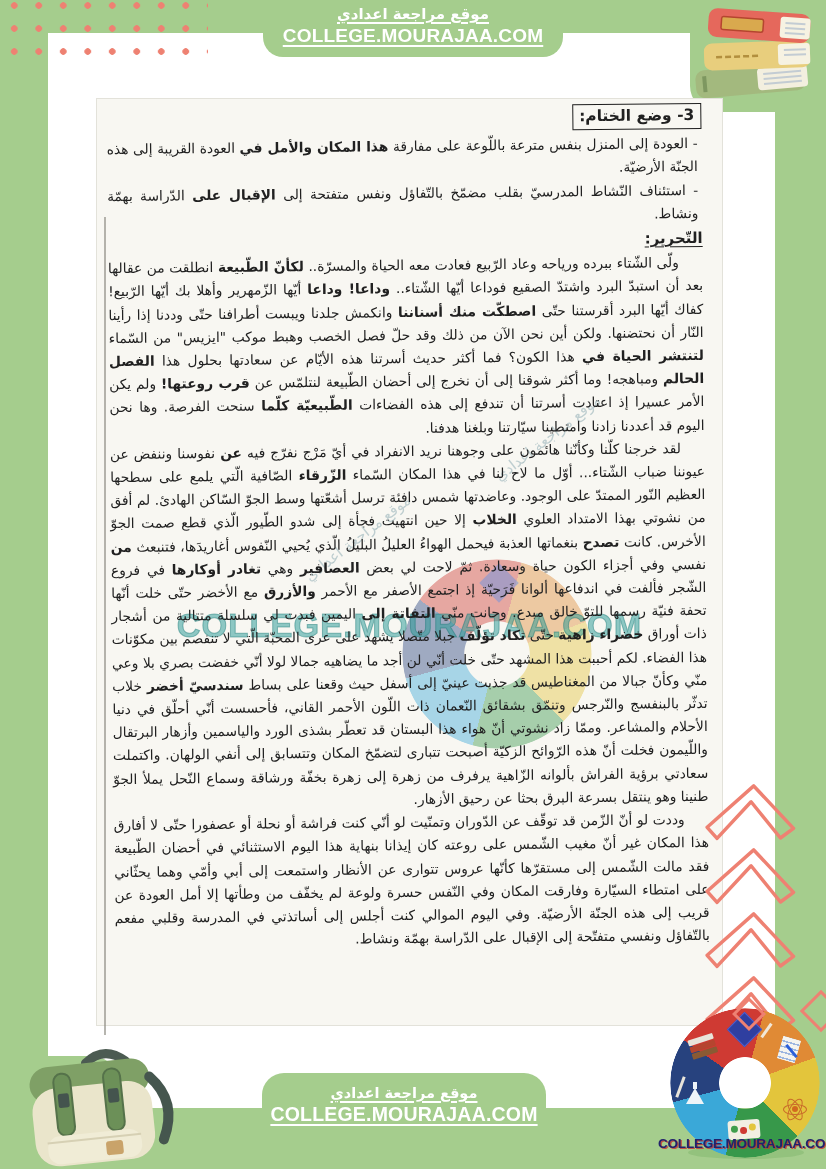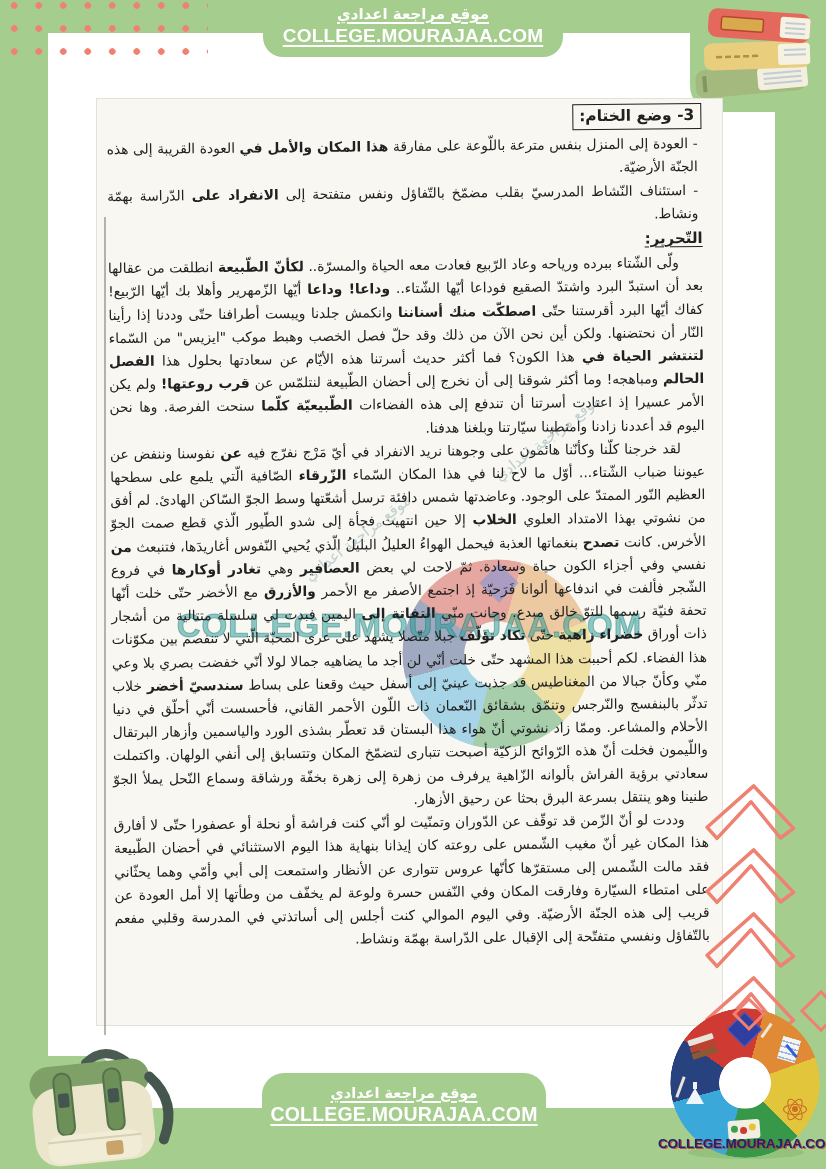--- a/index.html
+++ b/index.html
@@ -144,21 +144,21 @@
     <div class="wm-diag wm-diag-1">موقع مراجعة اعدادي</div>
     <div class="wm-diag wm-diag-2">موقع مراجعة اعدادي</div>
     <div class="wm-url">COLLEGE.MOURAJAA.COM</div>
     <div class="scan-line"></div>
 
     <div class="doc-content">
       <div class="closing-title-row">
         <span class="closing-title">3- وضع الختام:</span>
       </div>
       <p class="bullet" style="margin:0;"><span>- العودة إلى المنزل بنفس مترعة باللّوعة على مفارقة </span><span class="b">هذا المكان والأمل في</span><span> العودة القريبة إلى هذه الجنّة الأرضيّة.</span></p>
-      <p class="bullet" style="margin:0;"><span>- استئناف النّشاط المدرسيّ بقلب مضمّخ بالتّفاؤل ونفس متفتحة إلى </span><span class="b">الانفراد على</span><span> الدّراسة بهمّة ونشاط.</span></p>
+      <p class="bullet" style="margin:0;"><span>- استئناف النّشاط المدرسيّ بقلب مضمّخ بالتّفاؤل ونفس متفتحة إلى </span><span class="b">الإقبال على</span><span> الدّراسة بهمّة ونشاط.</span></p>
       <div class="essay-title">التّحرير:</div>
       <p class="para"><span>ولّى الشّتاء ببرده ورياحه وعاد الرّبيع فعادت معه الحياة والمسرّة.. </span><span class="b">لكأنّ الطّبيعة</span><span> انطلقت من عقالها بعد أن استبدّ البرد واشتدّ الصقيع فوداعا أيّها الشّتاء.. </span><span class="b">وداعا! وداعا</span><span> أيّها الزّمهرير وأهلا بك أيّها الرّبيع! كفاك أيّها البرد أقرستنا حتّى </span><span class="b">اصطكّت منك أسناننا</span><span> وانكمش جلدنا ويبست أطرافنا حتّى وددنا إذا رأينا النّار أن نحتضنها. ولكن أين نحن الآن من ذلك وقد حلّ فصل الخصب وهبط موكب "ايزيس" من السّماء </span><span class="b">لتنتشر الحياة في</span><span> هذا الكون؟ فما أكثر حديث أسرتنا هذه الأيّام عن سعادتها بحلول هذا </span><span class="b">الفصل الحالم</span><span> ومباهجه! وما أكثر شوقنا إلى أن نخرج إلى أحضان الطّبيعة لنتلمّس عن </span><span class="b">قرب روعتها!</span><span> ولم يكن الأمر عسيرا إذ اعتادت أسرتنا أن تندفع إلى هذه الفضاءات </span><span class="b">الطّبيعيّة كلّما</span><span> سنحت الفرصة. وها نحن اليوم قد أعددنا زادنا وامتطينا سيّارتنا وبلغنا هدفنا.</span></p>
       <p class="para"><span>لقد خرجنا كلّنا وكأنّنا هائمون على وجوهنا نريد الانفراد في أيّ مَرْج نفرّج فيه </span><span class="b">عن</span><span> نفوسنا وننفض عن عيوننا ضباب الشّتاء... أوّل ما لاح لنا في هذا المكان السّماء </span><span class="b">الزّرقاء</span><span> الصّافية الّتي يلمع على سطحها العظيم النّور الممتدّ على الوجود. وعاضدتها شمس دافئة ترسل أشعّتها وسط الجوّ السّاكن الهادئ. لم أفق من نشوتي بهذا الامتداد العلوي </span><span class="b">الخلاب</span><span> إلا حين انتهيت فجأة إلى شدو الطّيور الّذي قطع صمت الجوّ الأخرس. كانت </span><span class="b">تصدح</span><span> بنغماتها العذبة فيحمل الهواءُ العليلُ البليلُ الّذي يُحيي النّفوس أغاريدَها، فتنبعث </span><span class="b">من</span><span> نفسي وفي أجزاء الكون حياة وسعادة. ثمّ لاحت لي بعض </span><span class="b">العصافير</span><span> وهي </span><span class="b">تغادر أوكارها</span><span> في فروع الشّجر فألفت في اندفاعها ألوانا فَرَحيّة إذ اجتمع الأصفر مع الأحمر </span><span class="b">والأزرق</span><span> مع الأخضر حتّى خلت أنّها تحفة فنيّة رسمها للتوّ خالق مبدع. وحانت منّي </span><span class="b">التفاتة إلى</span><span> اليمين فبدت لي سلسلة متتالية من أشجار ذات أوراق </span><span class="b">خضراء زاهية</span><span> حتّى </span><span class="b">تكاد تؤلّف</span><span> جبلا متّصلا يشهد على عرى المحبّة الّتي لا تنفصم بين مكوّنات هذا الفضاء. لكم أحببت هذا المشهد حتّى خلت أنّي لن أجد ما يضاهيه جمالا لولا أنّي خفضت بصري بلا وعي منّي وكأنّ جبالا من المغناطيس قد جذبت عينيّ إلى أسفل حيث وقعنا على بساط </span><span class="b">سندسيّ أخضر</span><span> خلاب تدثّر بالبنفسج والنّرجس وتنمّق بشقائق النّعمان ذات اللّون الأحمر القاني، فأحسست أنّي أحلّق في دنيا الأحلام والمشاعر. وممّا زاد نشوتي أنّ هواء هذا البستان قد تعطّر بشذى الورد والياسمين وأزهار البرتقال واللّيمون فخلت أنّ هذه الرّوائح الزكيّة أصبحت تتبارى لتضمّخ المكان وتتسابق إلى أنفي الولهان. واكتملت سعادتي برؤية الفراش بألوانه الزّاهية يرفرف من زهرة إلى زهرة بخفّة ورشاقة وسماع النّحل يملأ الجوّ طنينا وهو ينتقل بسرعة البرق بحثا عن رحيق الأزهار.</span></p>
       <p class="para"><span>وددت لو أنّ الزّمن قد توقّف عن الدّوران وتمنّيت لو أنّي كنت فراشة أو نحلة أو عصفورا حتّى لا أفارق هذا المكان غير أنّ مغيب الشّمس على روعته كان إيذانا بنهاية هذا اليوم الاستثنائي في أحضان الطّبيعة فقد مالت الشّمس إلى مستقرّها كأنّها عروس تتوارى عن الأنظار واستمعت إلى أبي وأمّي وهما يحثّاني على امتطاء السيّارة وفارقت المكان وفي النّفس حسرة ولوعة لم يخفّف من وطأتها إلا أمل العودة عن قريب إلى هذه الجنّة الأرضيّة. وفي اليوم الموالي كنت أجلس إلى أساتذتي في المدرسة وقلبي مفعم بالتّفاؤل ونفسي متفتّحة إلى الإقبال على الدّراسة بهمّة ونشاط.</span></p>
     </div>
   </div>
 
   <div class="chevrons">
     <svg style="top:0;" width="100" height="68" viewBox="0 0 100 68">
       <path d="M6,54 L48,8 L92,46 L80,57 L47,24 L17,64 Z" fill="none" stroke="#ee8172" stroke-width="3.5" stroke-linejoin="round" transform="rotate(6 50 34)"></path>

